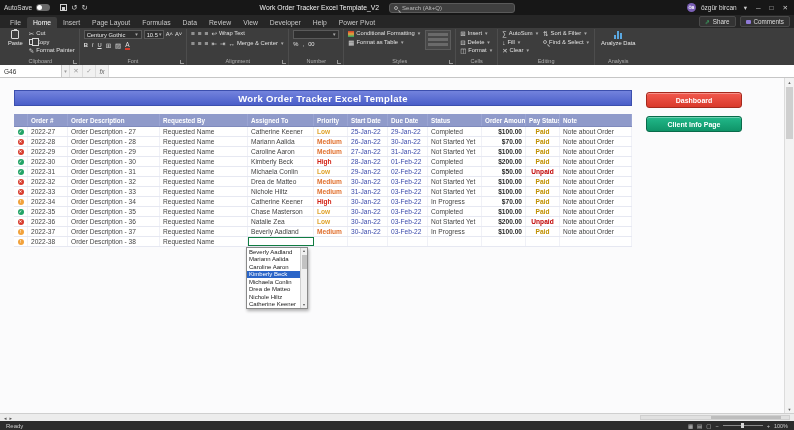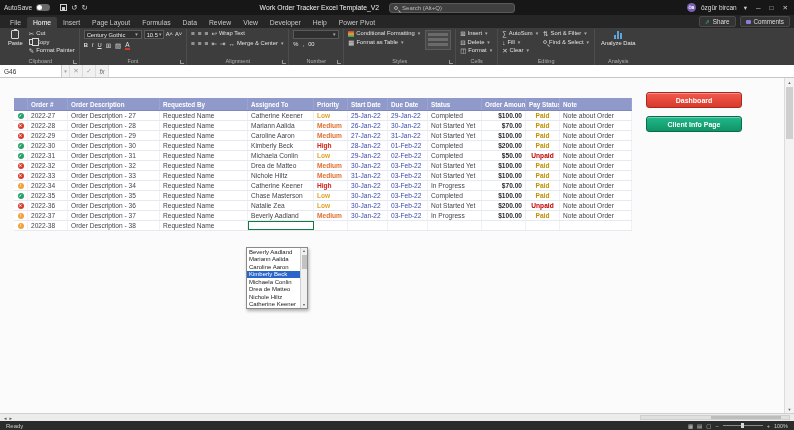--- a/index.html
+++ b/index.html
@@ -368,20 +368,21 @@
   <div class="fb-ic" style="width:8px;font-size:4.5px;">▼</div>
   <div class="fb-ic">✕</div>
   <div class="fb-ic">✓</div>
   <div class="fb-ic fx">fx</div>
   <div class="fb-input"></div>
 </div>
 
 <div class="sheet">
 
   <div class="table">
+    <div class="ttl">Work Order Tracker Excel Template</div>
     <div class="tgap"></div>
     <div class="grow head">
         <div></div>
         <div>Order #</div>
         <div>Order Description</div>
         <div>Requested By</div>
         <div>Assigned To</div>
         <div>Priority</div>
         <div>Start Date</div>
         <div>Due Date</div>

